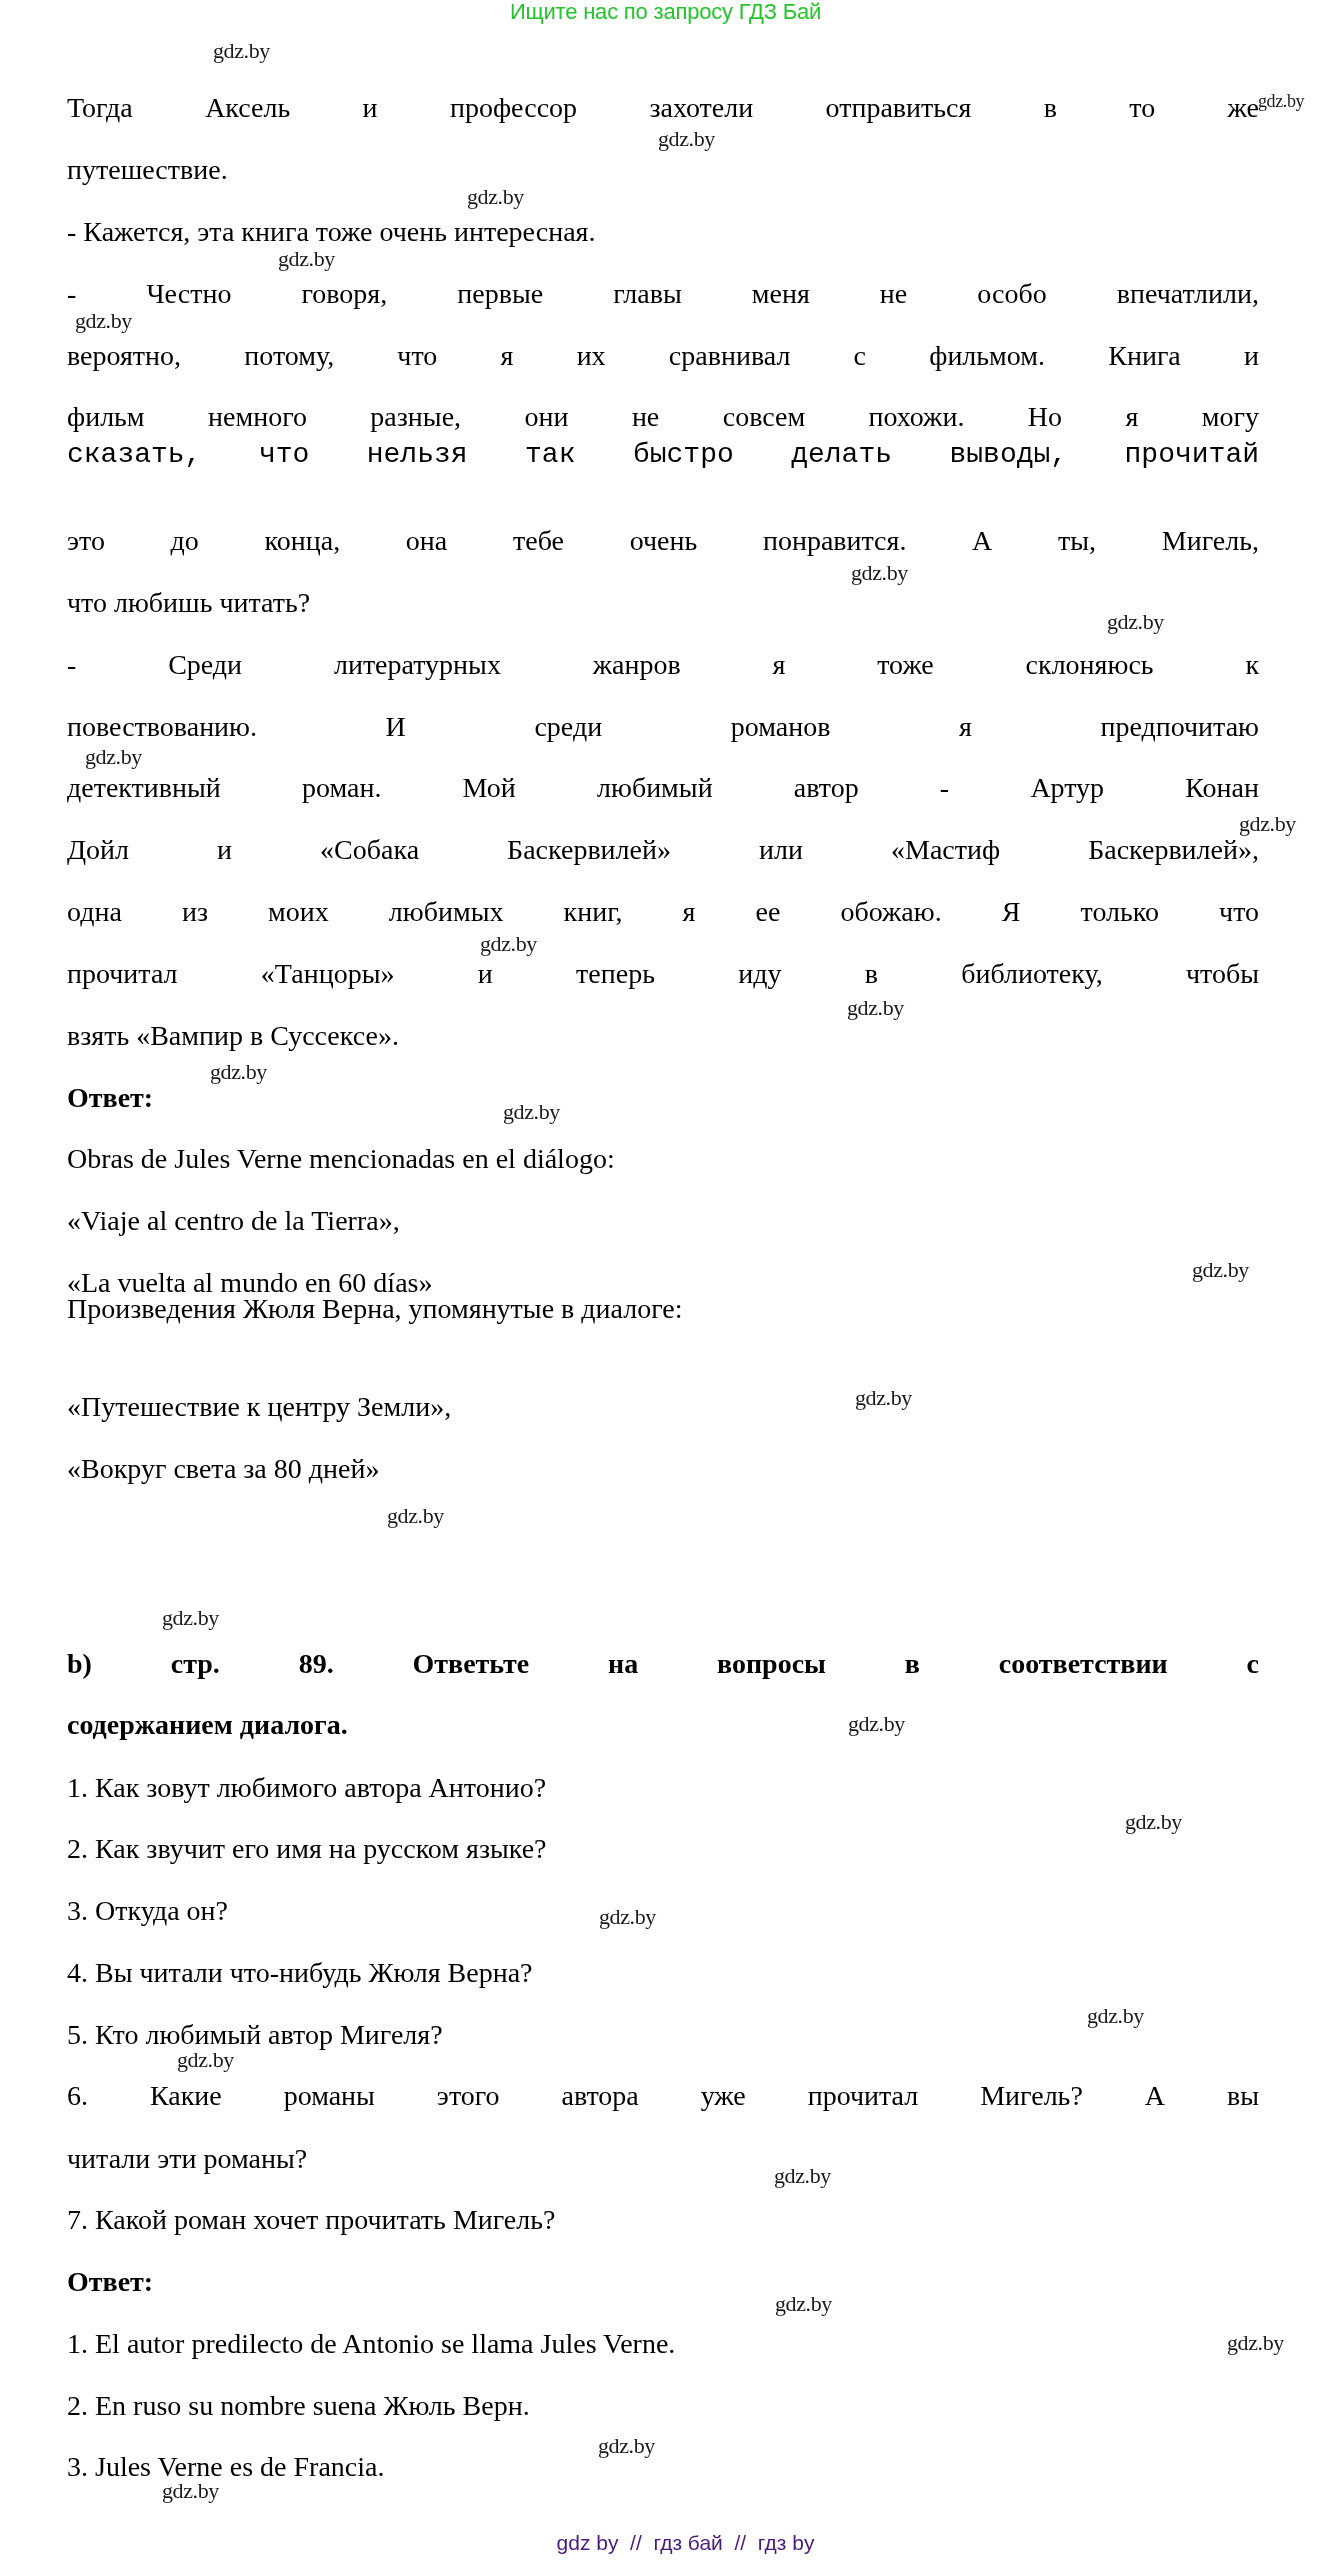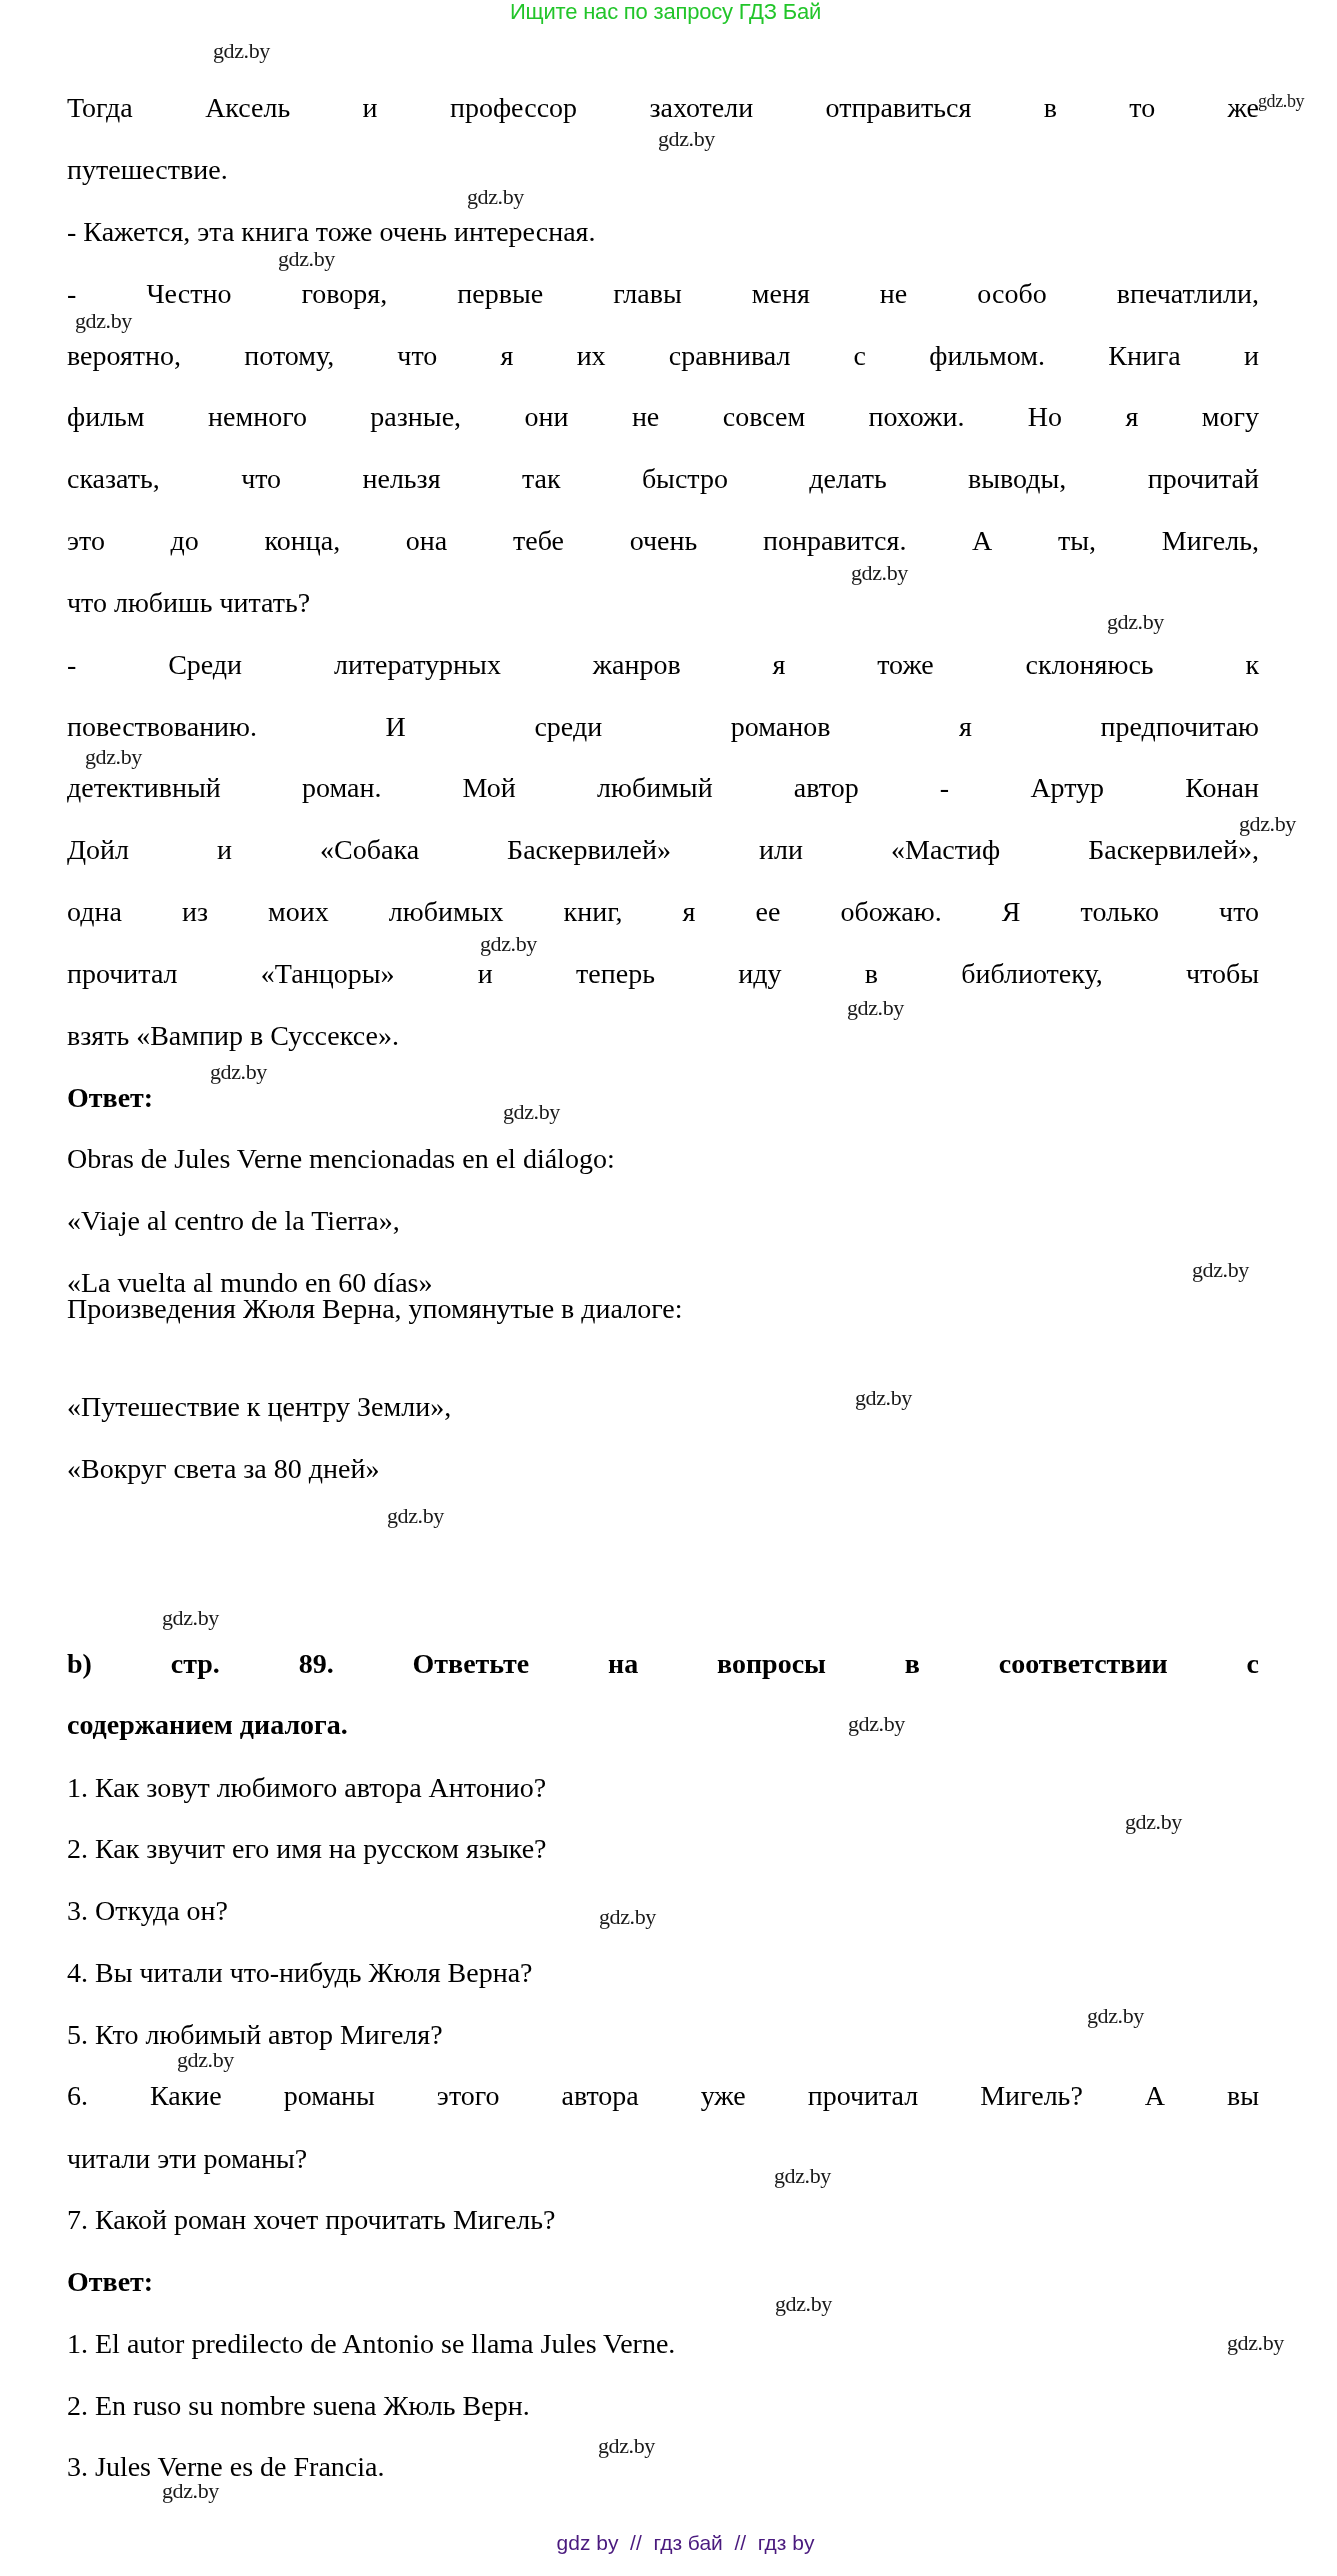--- a/index.html
+++ b/index.html
@@ -69,21 +69,21 @@
 <body>
 
 <div class="top-banner">Ищите нас по запросу ГДЗ Бай</div>
 
 <div class="line justify" style="top:83px;">Тогда Аксель и профессор захотели отправиться в то же</div>
 <div class="line" style="top:145px;">путешествие.</div>
 <div class="line" style="top:207px;">- Кажется, эта книга тоже очень интересная.</div>
 <div class="line justify" style="top:269px;">- Честно говоря, первые главы меня не особо впечатлили,</div>
 <div class="line justify" style="top:331px;">вероятно, потому, что я их сравнивал с фильмом. Книга и</div>
 <div class="line justify" style="top:392px;">фильм немного разные, они не совсем похожи. Но я могу</div>
-<div class="line justify" style="top:454px;">сказать, что нельзя так быстро делать выводы, прочитай</div>
+<div class="line justify" style="top:430px;font-family:Liberation Mono, monospace;">сказать, что нельзя так быстро делать выводы, прочитай</div>
 <div class="line justify" style="top:516px;">это до конца, она тебе очень понравится. А ты, Мигель,</div>
 <div class="line" style="top:578px;">что любишь читать?</div>
 <div class="line justify" style="top:640px;">- Среди литературных жанров я тоже склоняюсь к</div>
 <div class="line justify" style="top:702px;">повествованию. И среди романов я предпочитаю</div>
 <div class="line justify" style="top:763px;">детективный роман. Мой любимый автор - Артур Конан</div>
 <div class="line justify" style="top:825px;">Дойл и «Собака Баскервилей» или «Мастиф Баскервилей»,</div>
 <div class="line justify" style="top:887px;">одна из моих любимых книг, я ее обожаю. Я только что</div>
 <div class="line justify" style="top:949px;">прочитал «Танцоры» и теперь иду в библиотеку, чтобы</div>
 <div class="line" style="top:1011px;">взять «Вампир в Суссексе».</div>
 

